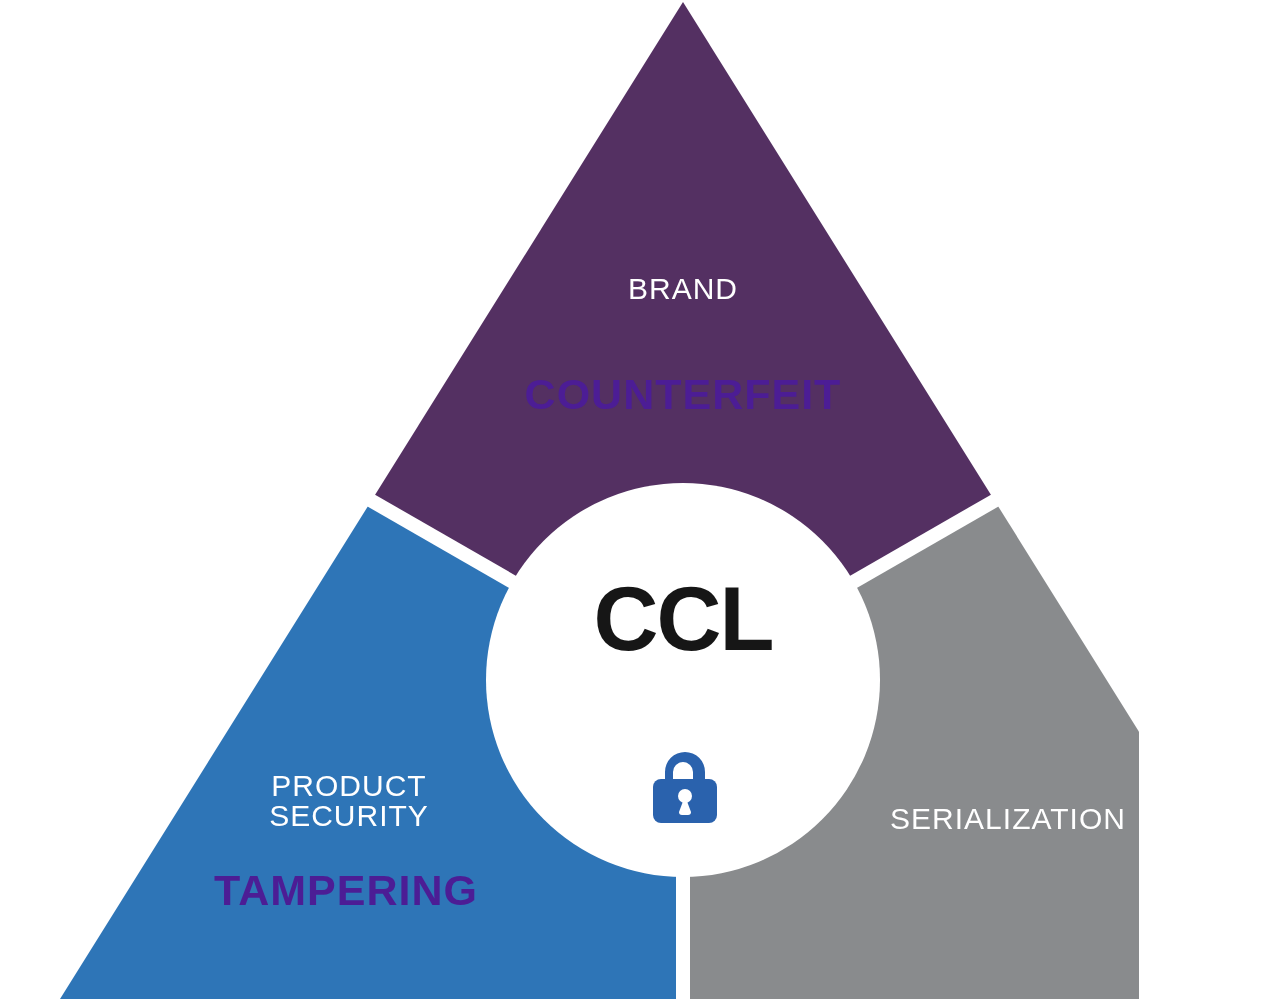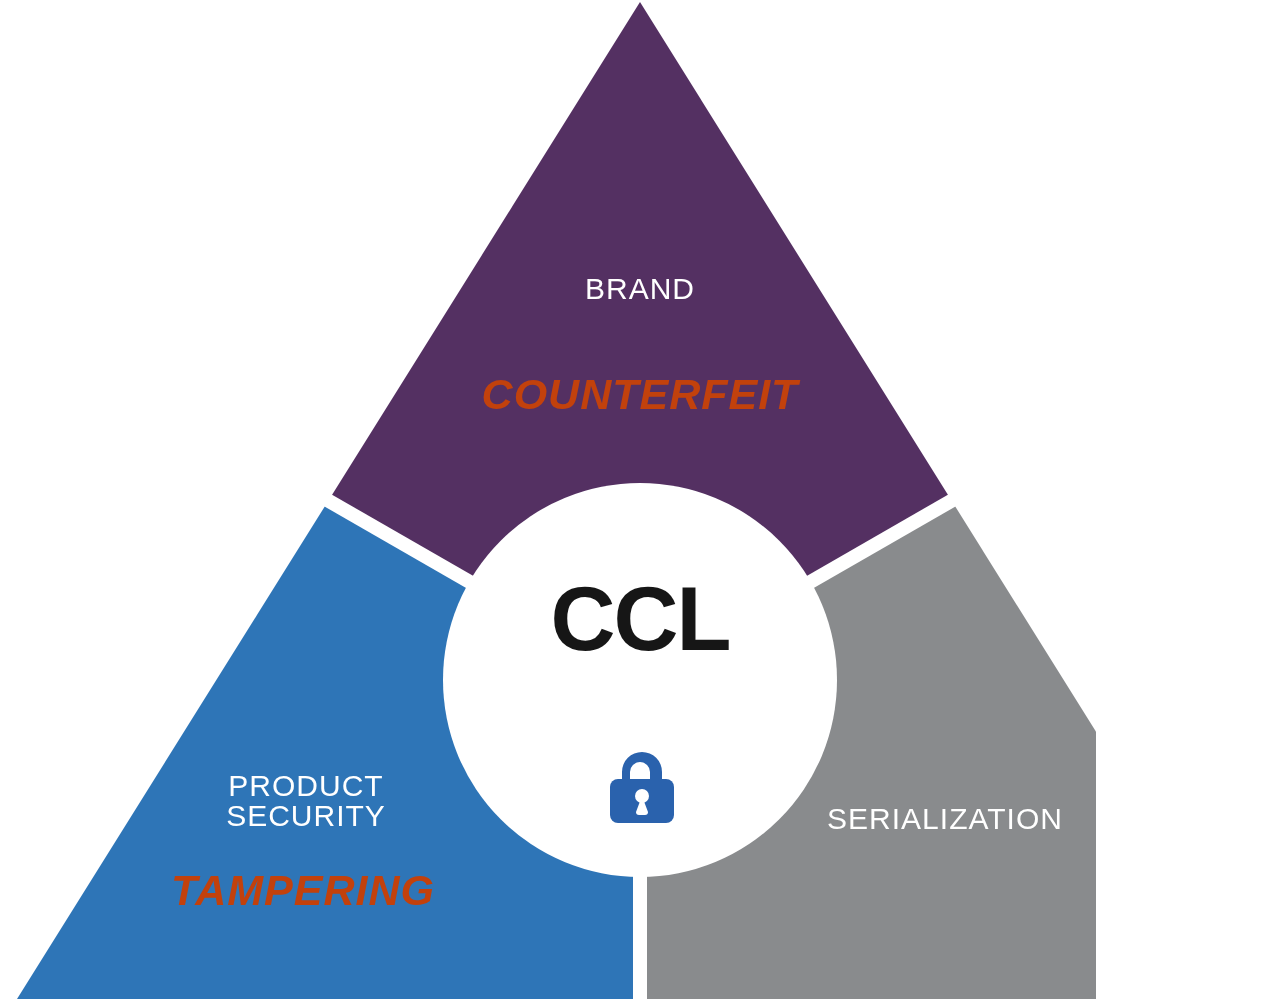--- a/index.html
+++ b/index.html
@@ -7,20 +7,21 @@
     padding: 0;
     background: #ffffff;
     font-family: "Liberation Sans", sans-serif;
   }
   .stage {
     position: relative;
     width: 1096px;
     height: 1005px;
     background: #ffffff;
     overflow: hidden;
+    margin-left: 43px;
   }
   .stage svg {
     position: absolute;
     left: 0;
     top: 0;
     width: 1280px;
     height: 1005px;
     display: block;
   }
   .txt {
@@ -34,22 +35,21 @@
   .sublabel {
     font-size: 30px;
     font-weight: 400;
     letter-spacing: 1px;
     color: #ffffff;
   }
   .seg-title {
     font-size: 43px;
     font-weight: 700;
     letter-spacing: 1px;
-    color: #c2410c;
-    font-style: italic;
+    color: #4c1d95;
   }
   .center-line1 {
     font-size: 90px;
     font-weight: 700;
     letter-spacing: -2px;
     color: #161616;
   }
   .center-line2 {
     font-size: 66px;
     font-weight: 700;
@@ -88,17 +88,17 @@
     </g>
   </svg>
 
   <div class="txt sublabel" style="left:640px; top:289px;">BRAND</div>
   <div class="txt seg-title" style="left:640px; top:394px;">COUNTERFEIT</div>
 
   <div class="txt sublabel" style="left:306px; top:786px;">PRODUCT</div>
   <div class="txt sublabel" style="left:306px; top:816px;">SECURITY</div>
   <div class="txt seg-title" style="left:303px; top:890px;">TAMPERING</div>
 
-  <div class="txt sublabel" style="left:945px; top:819px;text-align:center;">SERIALIZATION</div>
+  <div class="txt sublabel" style="left:965px; top:819px;text-align:center;">SERIALIZATION</div>
 
   <div class="txt center-line1" style="left:640px; top:619px;">CCL</div>
 
 </div>
 
 </body></html>

